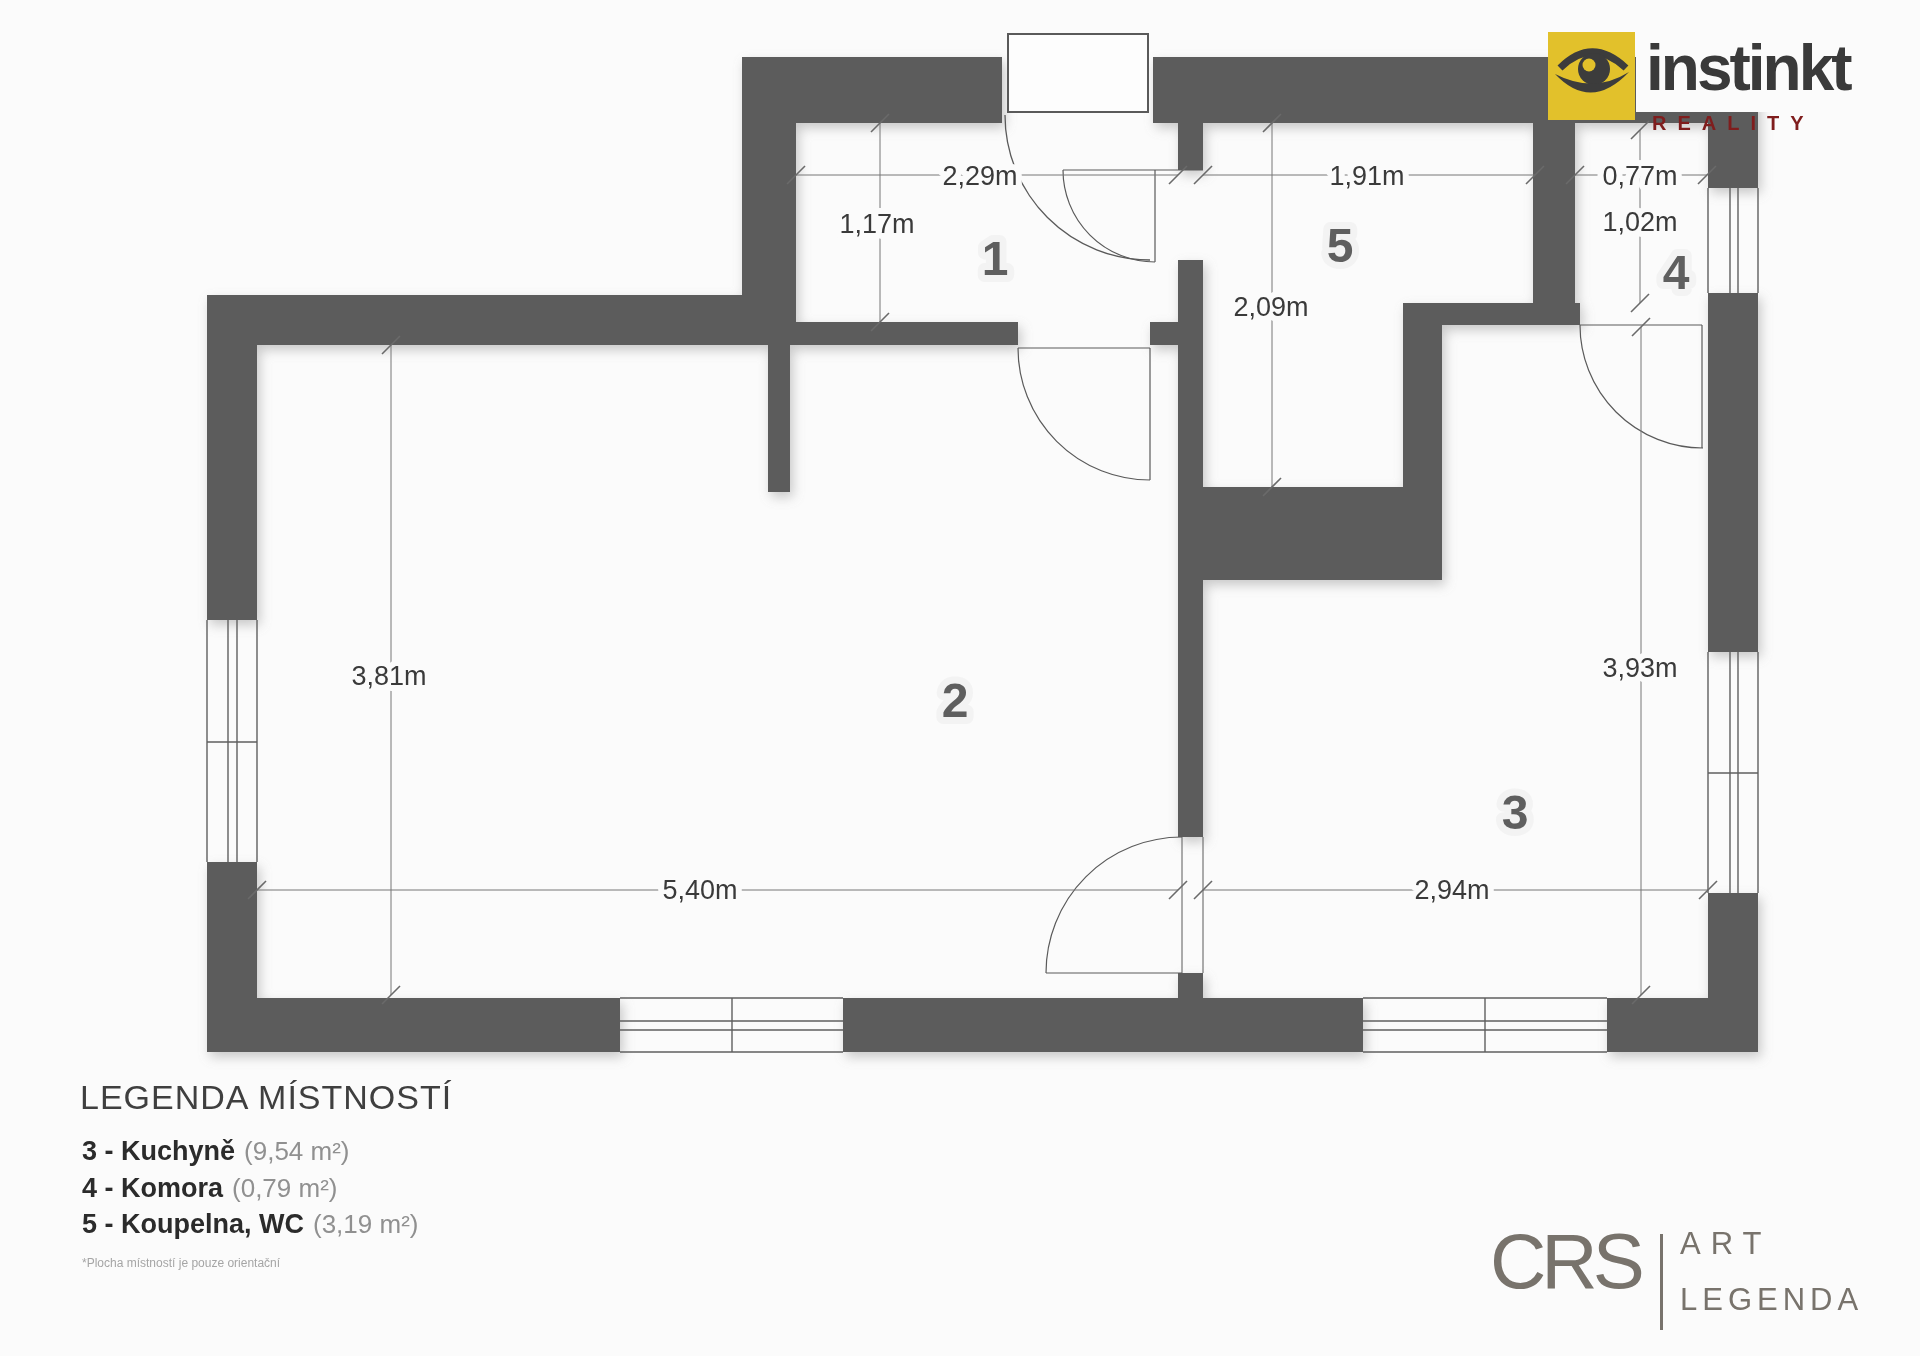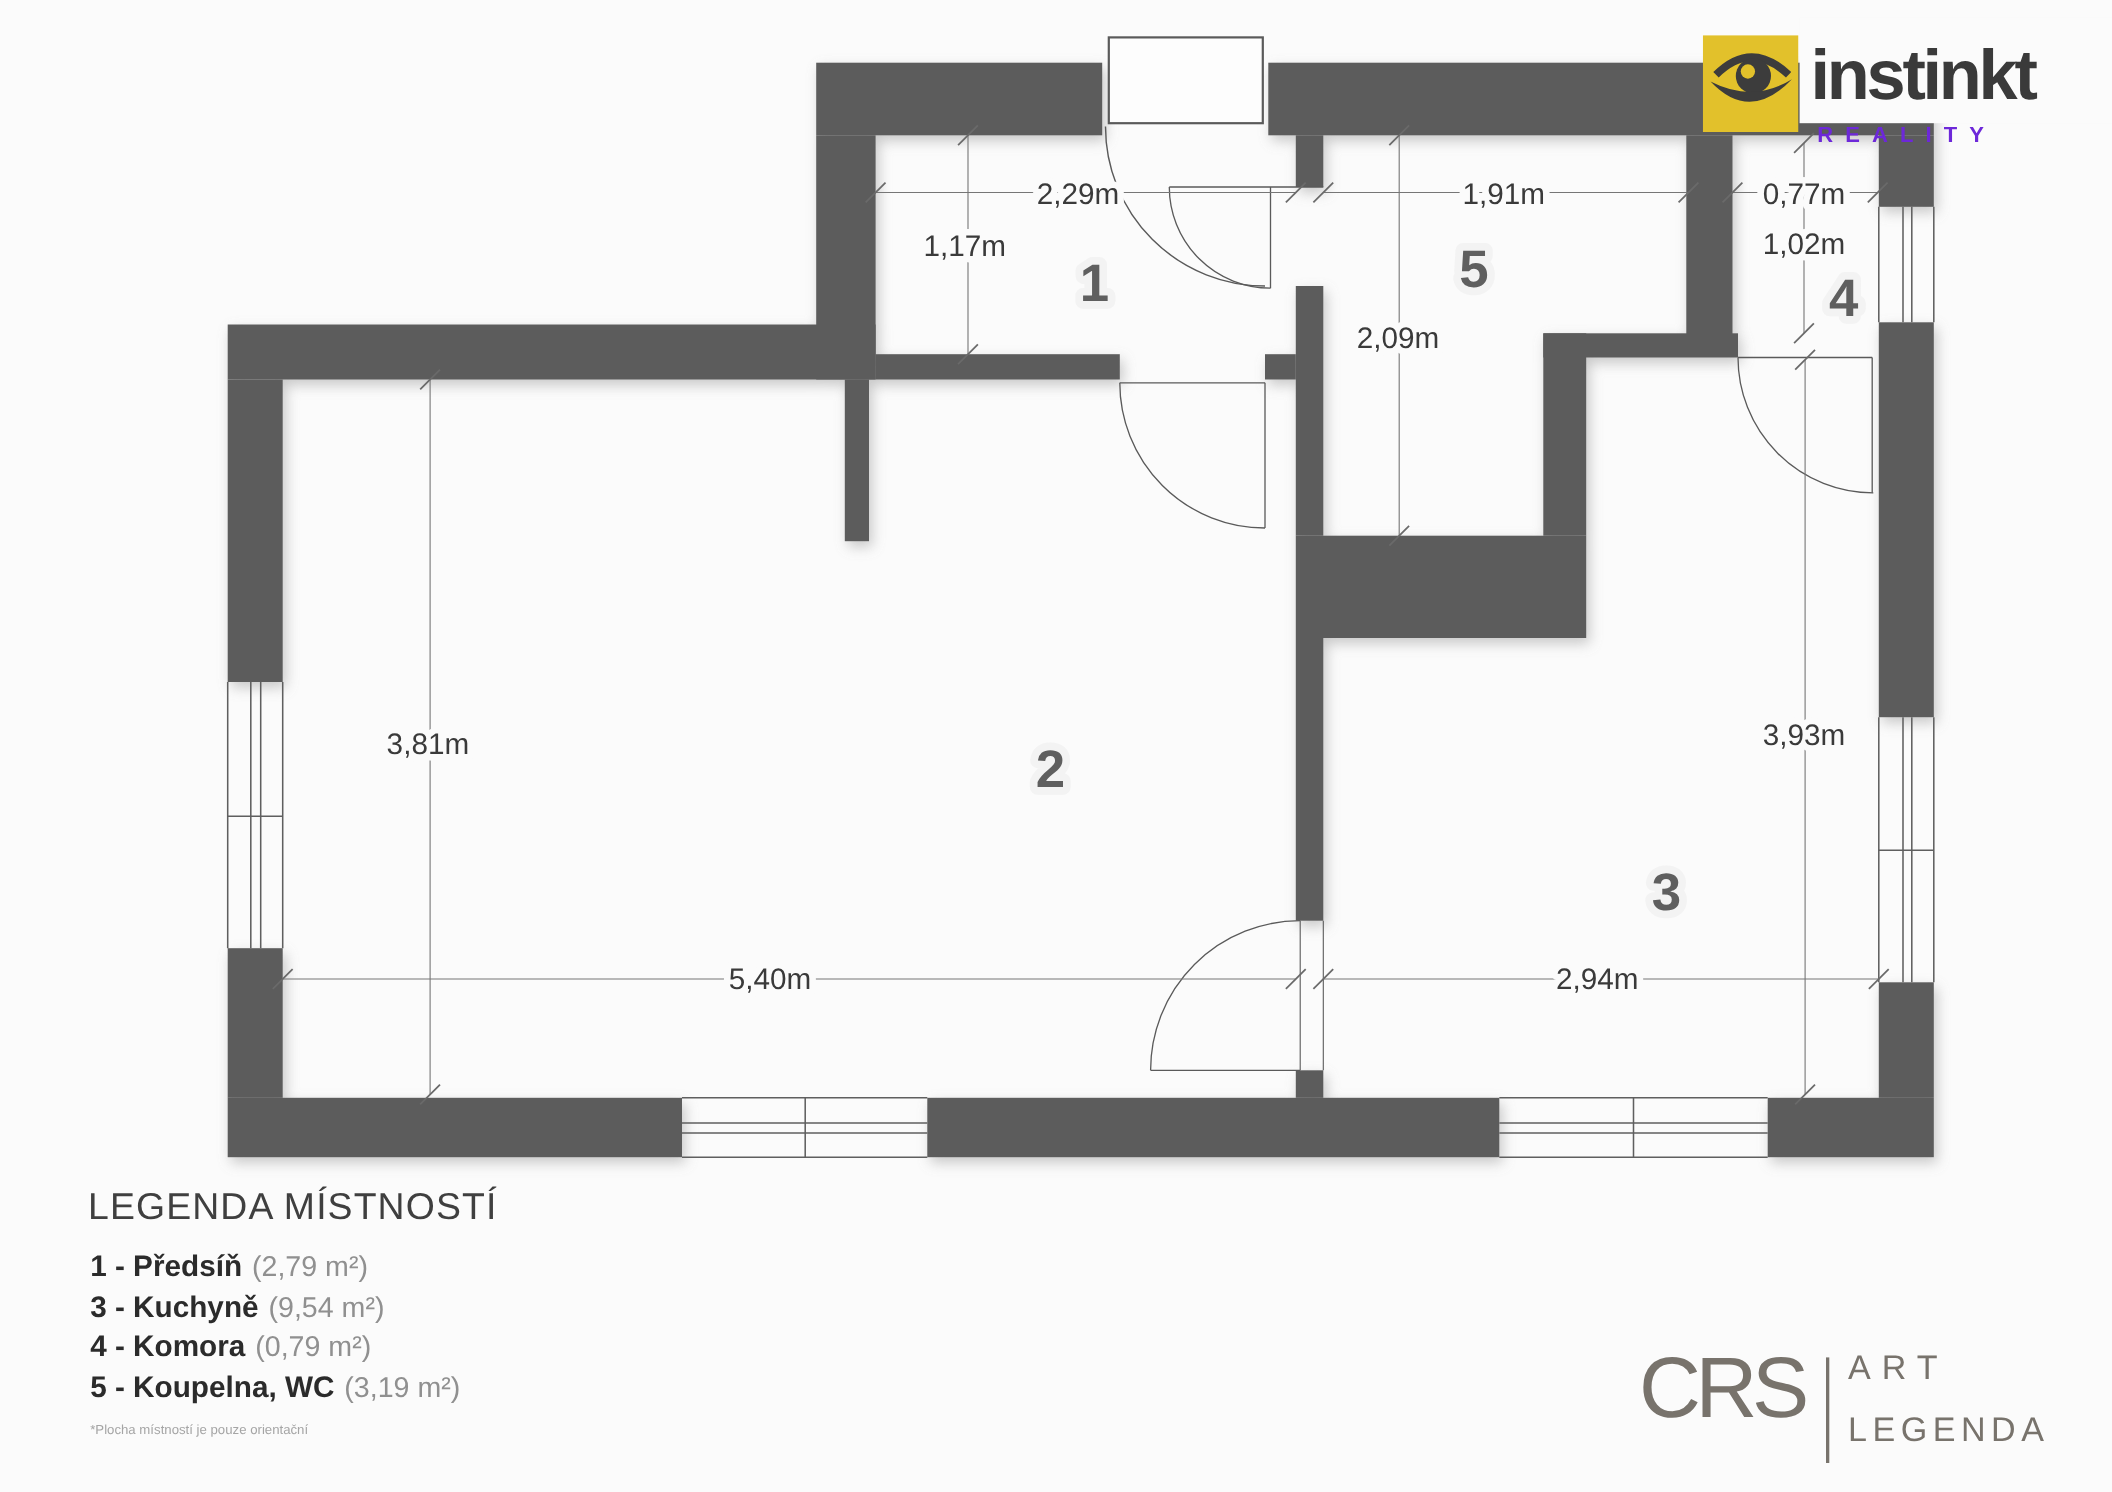--- a/index.html
+++ b/index.html
@@ -10,21 +10,21 @@
   }
   svg text{font-family:"Liberation Sans", sans-serif;}
 
   
   .logo-instinkt{position:absolute;top:0;left:0;width:1920px;height:160px;pointer-events:none;padding-left:35px;}
   .logo-backdrop{position:absolute;left:1636px;top:16px;width:284px;height:96px;background:#fbfbfb;}
   .logo-eye{position:absolute;left:1548px;top:32px;width:87px;height:88px;}
   .logo-word{position:absolute;left:1646px;top:36px;font-size:64px;font-weight:bold;
              letter-spacing:-3px;color:#3a3a3a;line-height:1;}
   .logo-sub{position:absolute;left:1652px;top:112px;font-size:20px;font-weight:600;
-            letter-spacing:11px;color:#6d28d9;}
+            letter-spacing:11px;color:#7f1d1d;}
 
   
   .legend{position:absolute;left:68px;top:1078px;width:560px;color:#3f3f3f;}
   .legend-title{font-size:34px;font-weight:300;letter-spacing:1px;color:#3f3f3f;margin-left:12px;}
   .legend-list{list-style:none;margin:20px 0 0 14px;padding:0;}
   .legend-list li{margin-bottom:7px;font-size:27px;line-height:1.1;}
   .legend-room{font-weight:bold;color:#2b2b2b;}
   .legend-area{color:#909090;font-size:26px;margin-left:9px;}
   .legend-footnote{margin:16px 0 0 14px;font-size:12px;color:#a5a5a5;}
 
@@ -212,21 +212,20 @@
     <circle cx="41" cy="33" r="6.5" fill="#e2c12b"></circle>
     <path d="M 7 42 Q 43 80 81 40 Q 46 62 7 42 Z" fill="#3c3c3c"></path>
   </svg>
   <div class="logo-word">instinkt</div>
   <div class="logo-sub">REALITY</div>
 </div>
 
 <div class="legend">
   <div class="legend-title">LEGENDA MÍSTNOSTÍ</div>
   <ul class="legend-list" id="legend-list">
-      <li><span class="legend-room">1 - Předsíň</span><span class="legend-area">(2,79 m²)</span></li>
       <li><span class="legend-room">3 - Kuchyně</span><span class="legend-area">(9,54 m²)</span></li>
       <li><span class="legend-room">4 - Komora</span><span class="legend-area">(0,79 m²)</span></li>
       <li><span class="legend-room">5 - Koupelna, WC</span><span class="legend-area">(3,19 m²)</span></li>
     </ul>
   <div class="legend-footnote">*Plocha místností je pouze orientační</div>
 </div>
 
 <div class="logo-crs">
   <div class="crs-word">CRS</div>
   <div class="crs-divider"></div>

